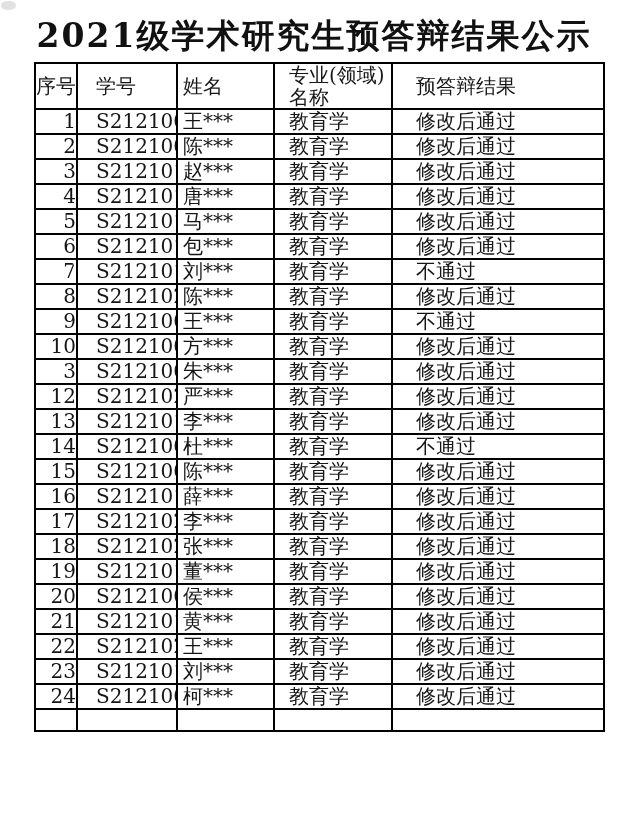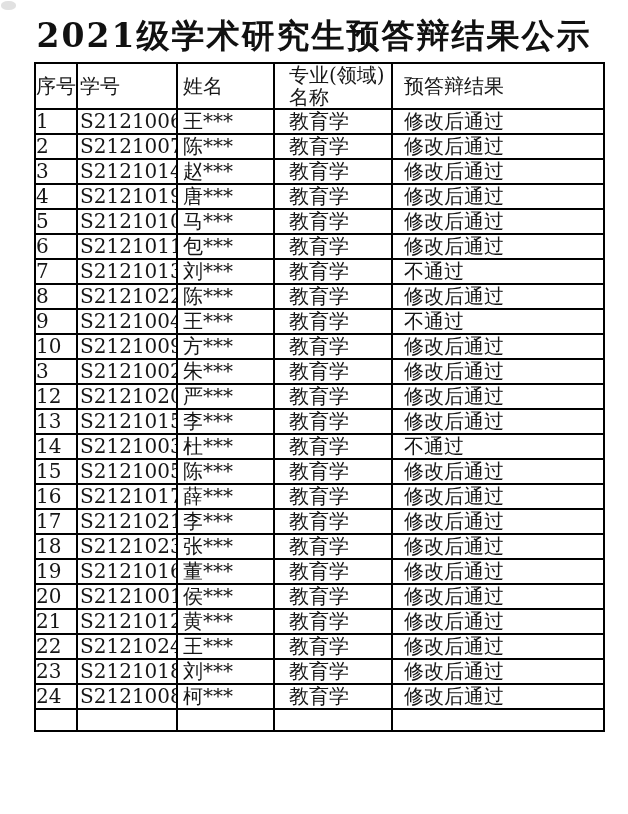--- a/index.html
+++ b/index.html
@@ -31,25 +31,25 @@
   th,td{
     border:2px solid #000;vertical-align:middle;
     font-weight:normal;overflow:hidden;padding:0;
     line-height:23px;white-space:nowrap;
   }
   thead tr{height:44px;}
   tbody tr{height:25px;}
   tbody tr.partial-row{height:22px;}
   th{text-align:left;line-height:22px;}
   th.col-major{white-space:normal;}
-  .col-no{width:42px;text-align:left;}
-  .col-sid{width:100px;padding-left:2px;}
+  .col-no{width:42px;text-align:right;border-radius:10px;}
+  .col-sid{width:100px;padding-left:18px;}
   .col-name{width:97px;padding-left:5px;margin-left:10px;}
   .col-major{width:118px;padding-left:14px;}
-  .col-result{width:210px;padding-left:11px;}
+  .col-result{width:210px;padding-left:23px;}
 </style>
 </head>
 <body>
 
 <div class="doc">
   <div class="scan-mark"></div>
 
   <h1 class="title">2021级学术研究生预答辩结果公示</h1>
 
 

